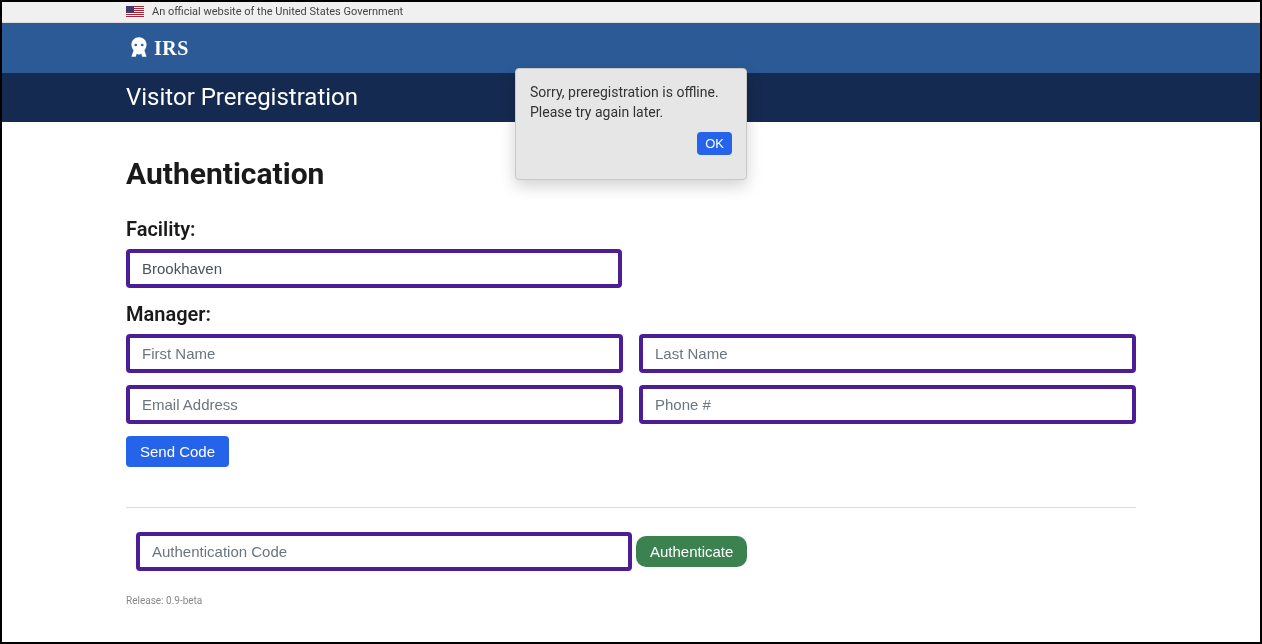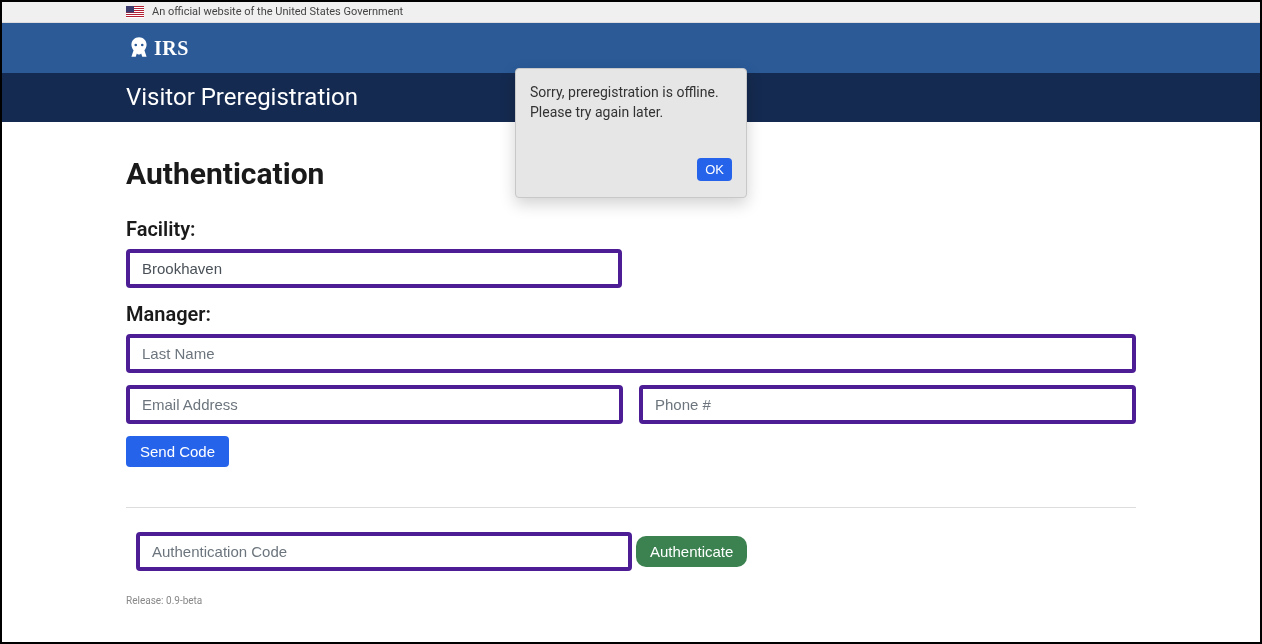--- a/index.html
+++ b/index.html
@@ -118,21 +118,20 @@
       border: none;
       border-radius: 4px;
       cursor: pointer;
       color: #fff;
     }
     .btn-primary { background: #2563eb; }
     .btn-primary-sm {
       background: #2563eb;
       padding: 4px 8px;
       font-size: 13px;
-      margin-top: 26px;
     }
     .btn-success { background: #3b8250; border-radius: 10px; }
     .send-code-wrap { margin-top: 4px; margin-bottom: 40px; }
     .divider {
       border: none;
       border-top: 1px solid #ddd;
       margin: 0 0 24px 0;
     }
     .auth-code-input { width: 496px; margin-bottom: 14px; margin-left: 10px; }
     .release-text {
@@ -142,21 +141,21 @@
     }
     .modal {
       position: absolute;
       top: 66px;
       left: 50%;
       transform: translateX(-50%);
       width: 232px;
       background: #e6e6e6;
       border: 1px solid #c8c8c8;
       border-radius: 4px;
-      padding: 14px 14px 16px 14px;
+      padding: 14px 14px 24px 14px;
       box-shadow: 0 6px 16px rgba(0,0,0,0.18);
     }
     .modal-text {
       font-size: 14px;
       color: #333;
       line-height: 1.4;
       margin-bottom: 10px;
     }
     .modal-footer {
       display: flex;
@@ -203,20 +202,23 @@
 
 <div class="content">
   <h1 class="auth-heading">Authentication</h1>
 
   <div class="section-label">Facility:</div>
   <input type="text" class="form-control facility-input" value="Brookhaven" style="">
 
   <div class="section-label">Manager:</div>
   <div class="row">
     <div class="col">
+      <input type="text" class="form-control" placeholder="First Name" style="">
+    </div>
+    <div class="col">
       <input type="text" class="form-control" placeholder="Last Name" style="">
     </div>
   </div>
   <div class="row">
     <div class="col">
       <input type="text" class="form-control" placeholder="Email Address" style="">
     </div>
     <div class="col">
       <input type="text" class="form-control" placeholder="Phone #" style="">
     </div>

